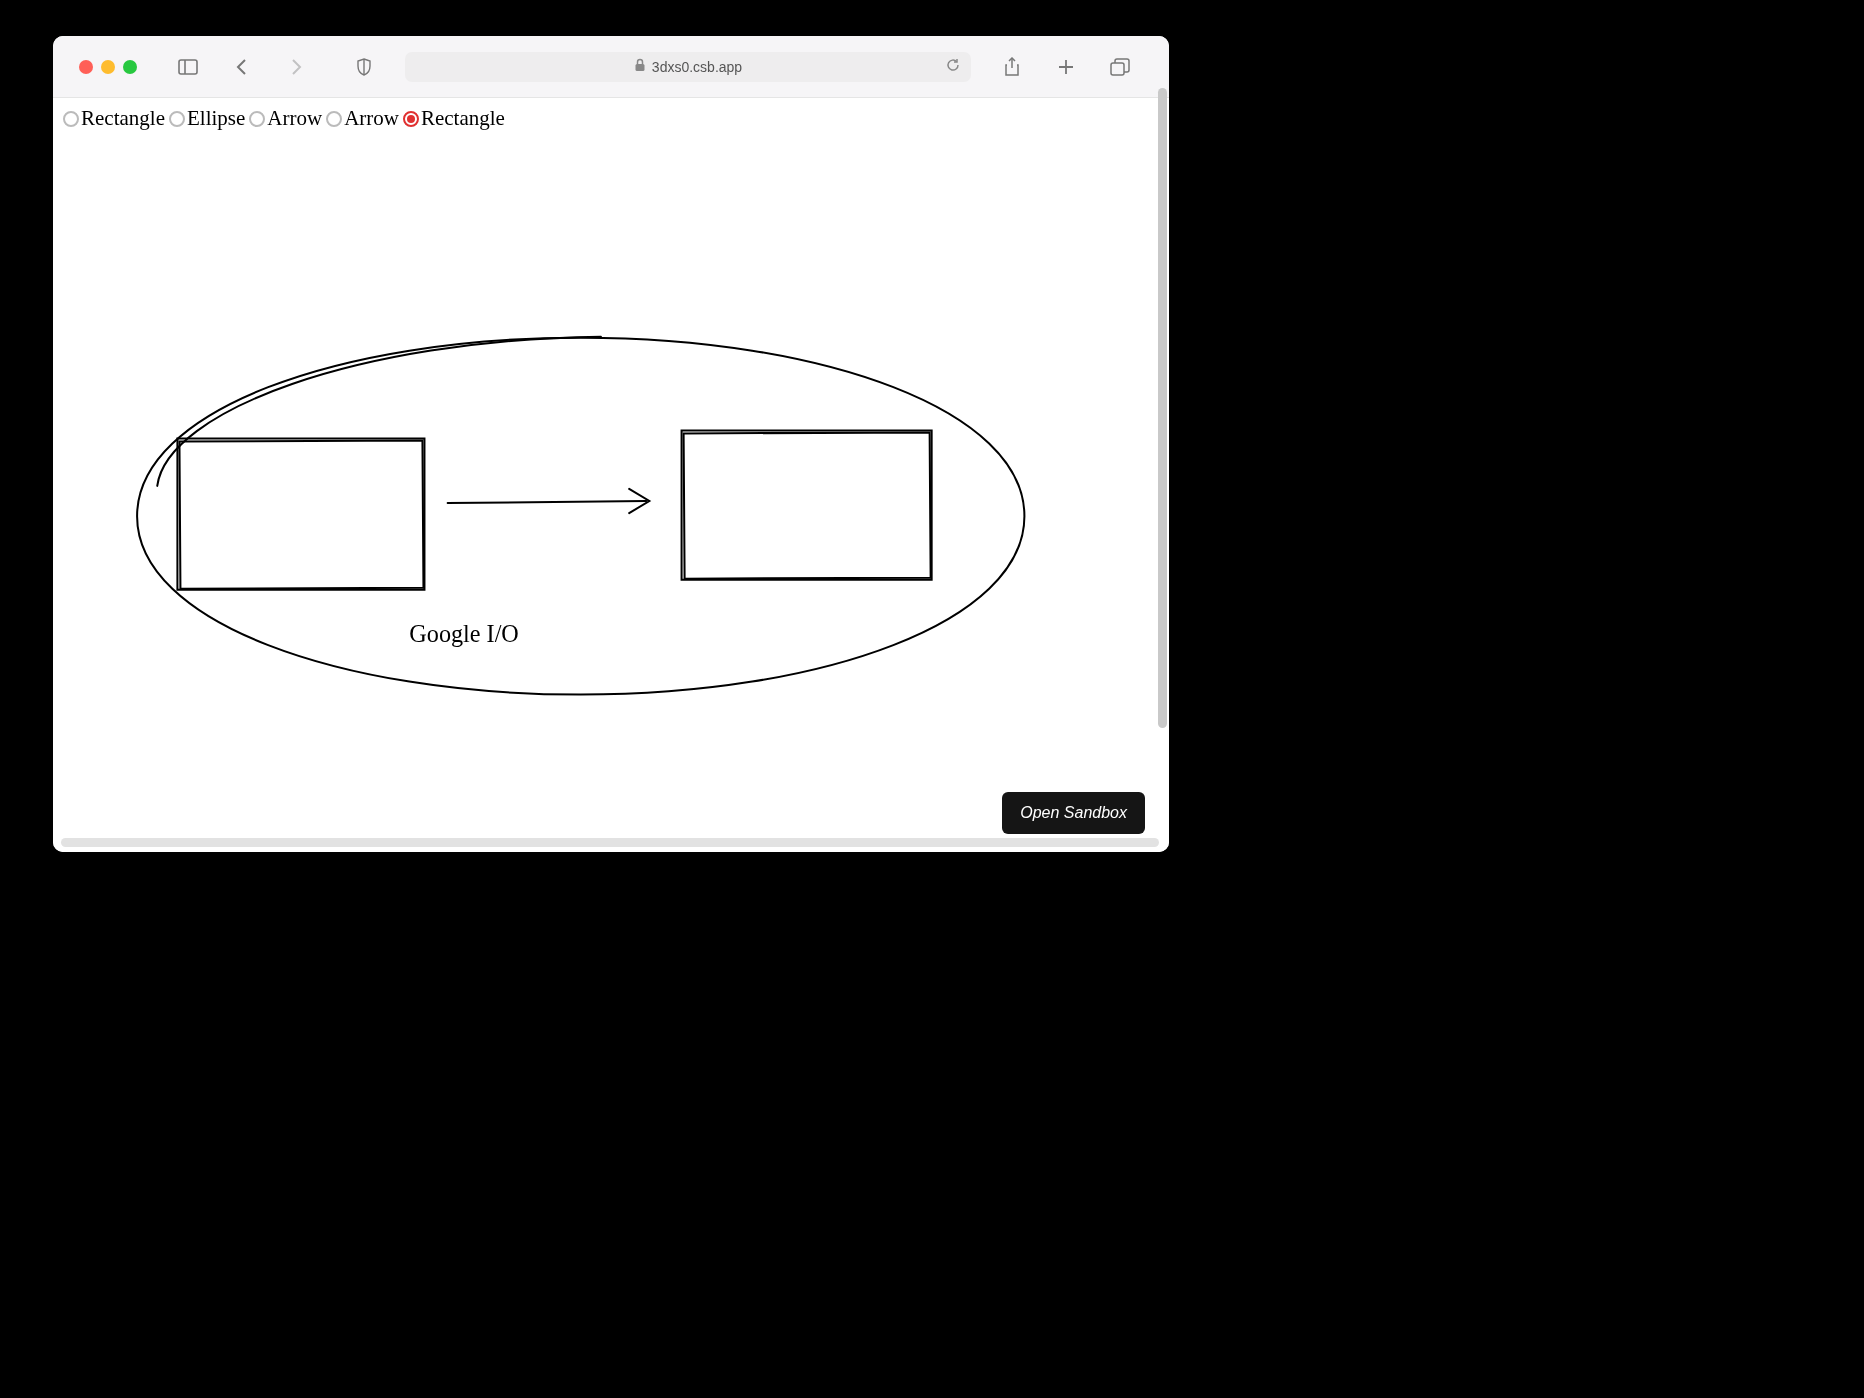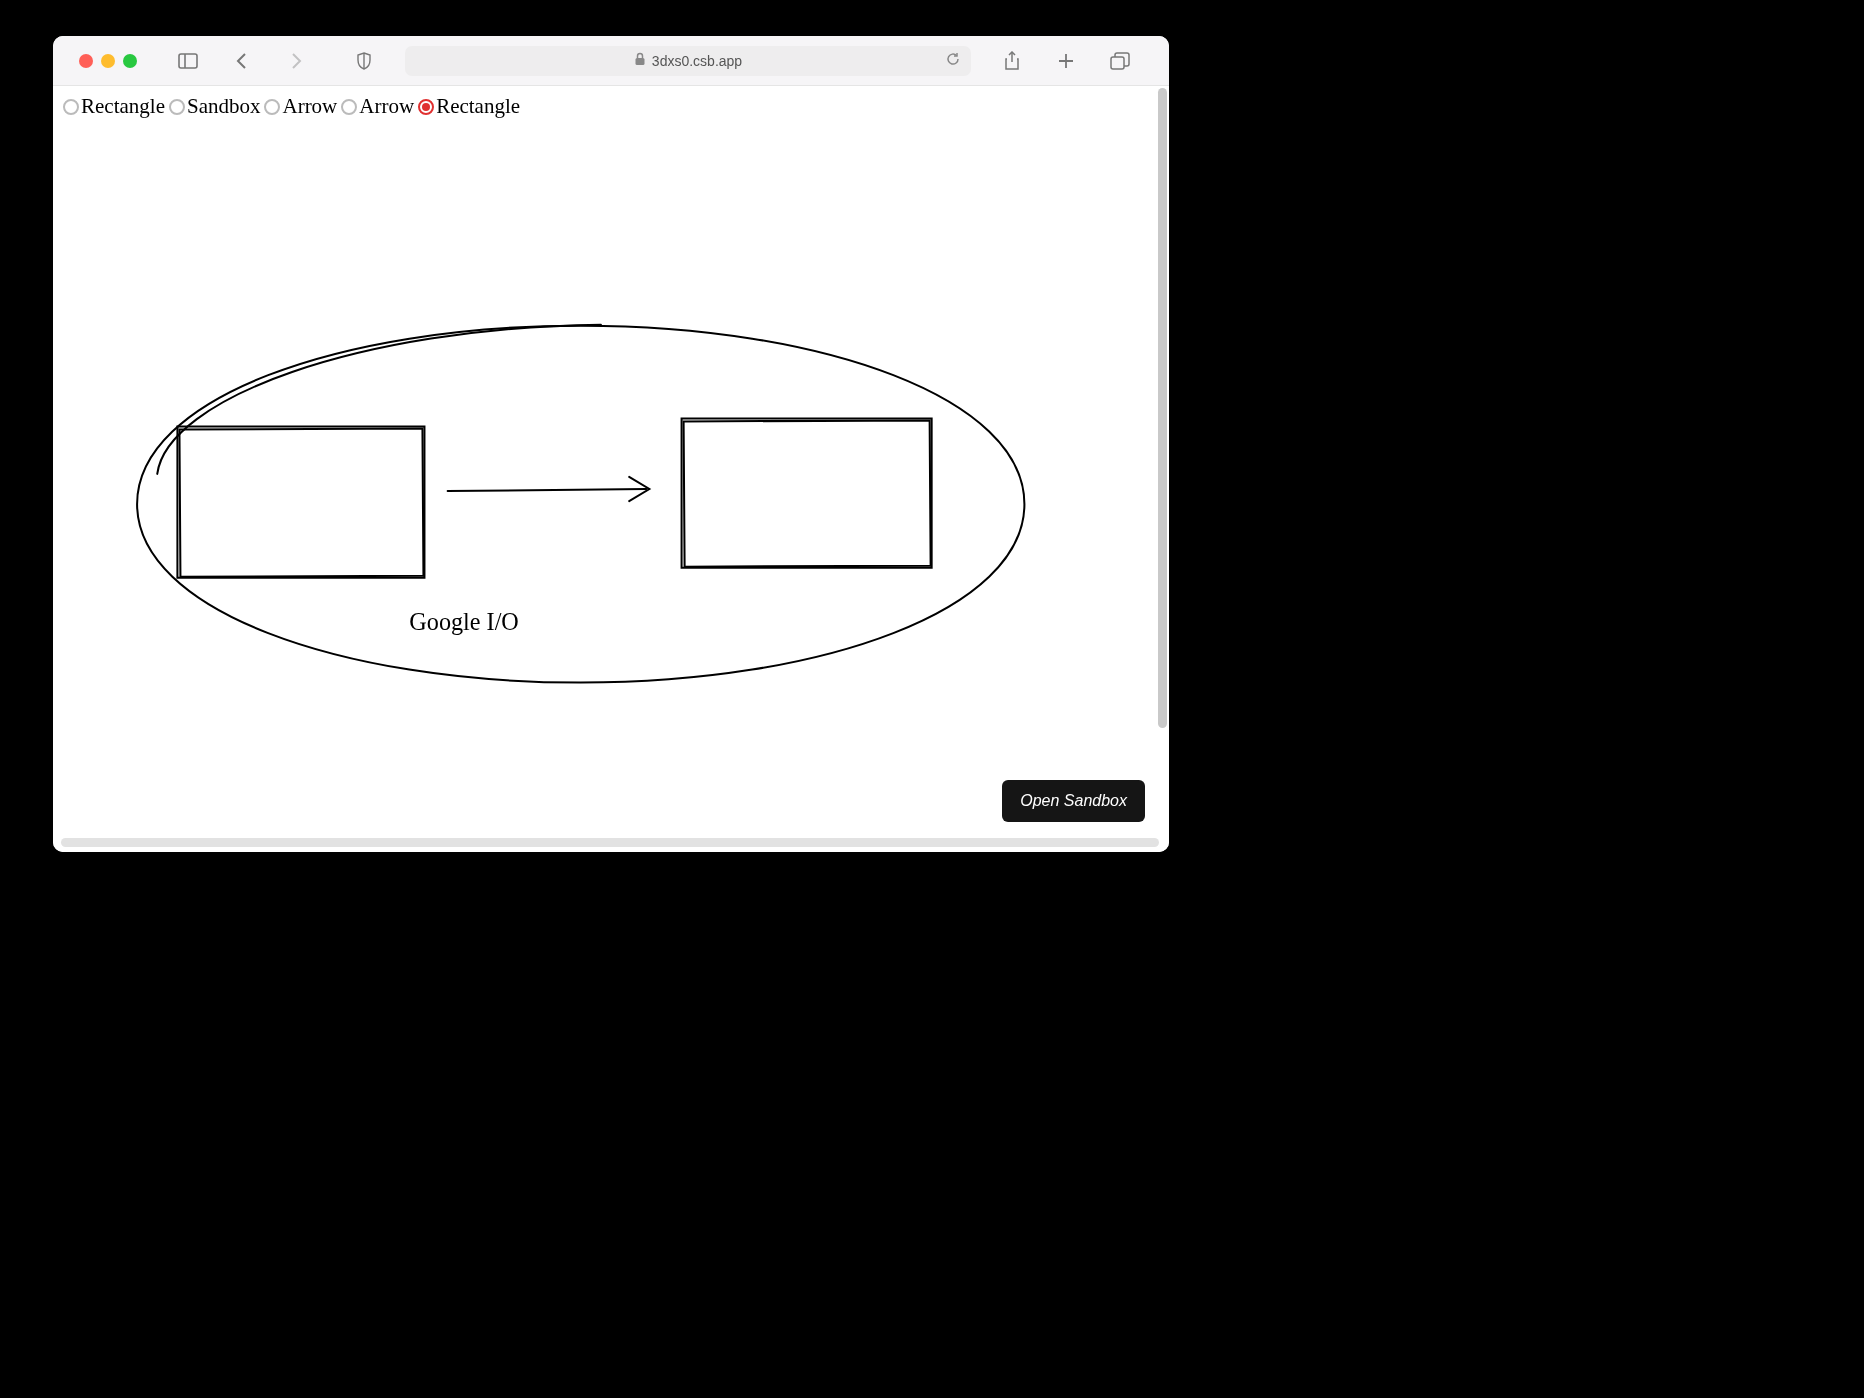--- a/index.html
+++ b/index.html
@@ -15,21 +15,21 @@
       left: 53px;
       top: 36px;
       width: 1116px;
       height: 816px;
       background: #fff;
       border-radius: 10px;
       overflow: hidden;
       box-shadow: 0 20px 60px rgba(0,0,0,0.5);
     }
     .titlebar {
-      height: 50px;
+      height: 62px;
       background: #f6f5f7;
       display: flex;
       align-items: center;
       padding: 0 26px;
       gap: 8px;
       border-bottom: 1px solid #e5e5e5;
     }
     .traffic-lights {
       display: flex;
       gap: 8px;
@@ -226,21 +226,21 @@
   </div>
 
   <div class="content">
     <div class="toolbar">
       <label class="tool-item">
         <span class="radio"></span>
         <span>Rectangle</span>
       </label>
       <label class="tool-item">
         <span class="radio"></span>
-        <span>Sandbox</span>
+        <span>Ellipse</span>
       </label>
       <label class="tool-item">
         <span class="radio"></span>
         <span>Arrow</span>
       </label>
       <label class="tool-item">
         <span class="radio"></span>
         <span>Arrow</span>
       </label>
       <label class="tool-item">

